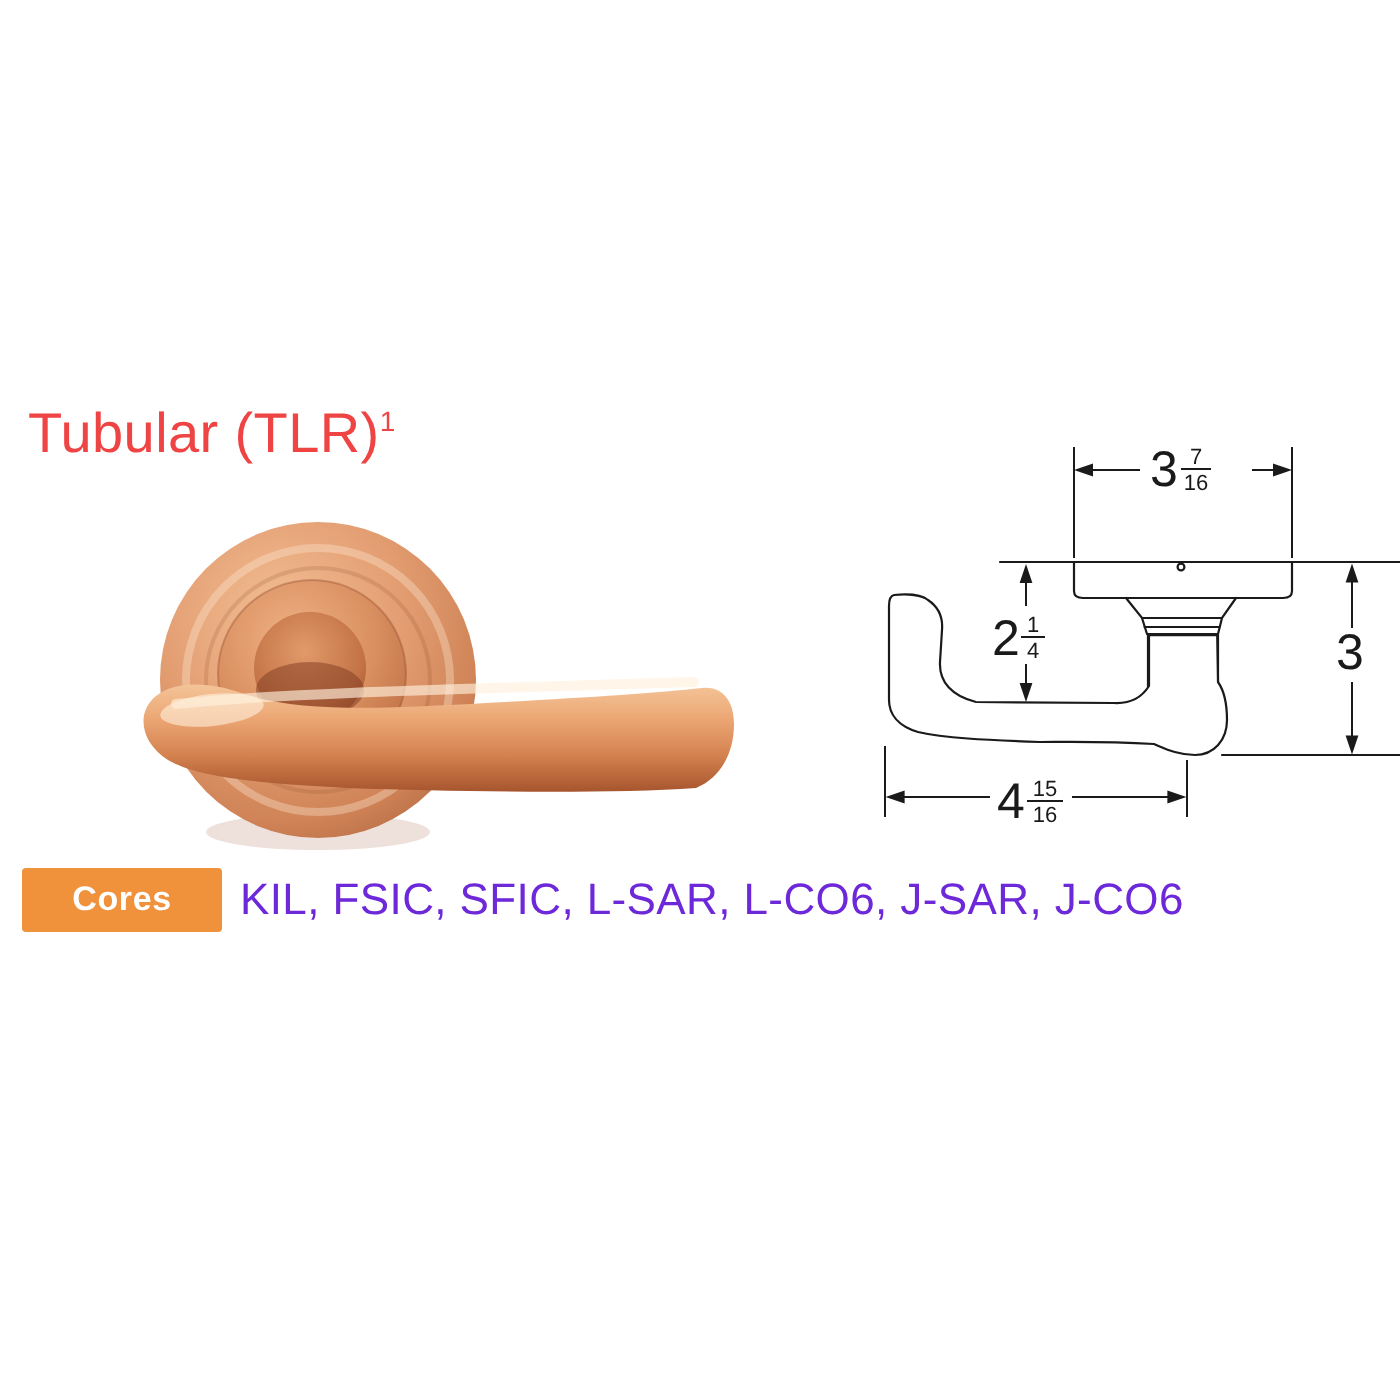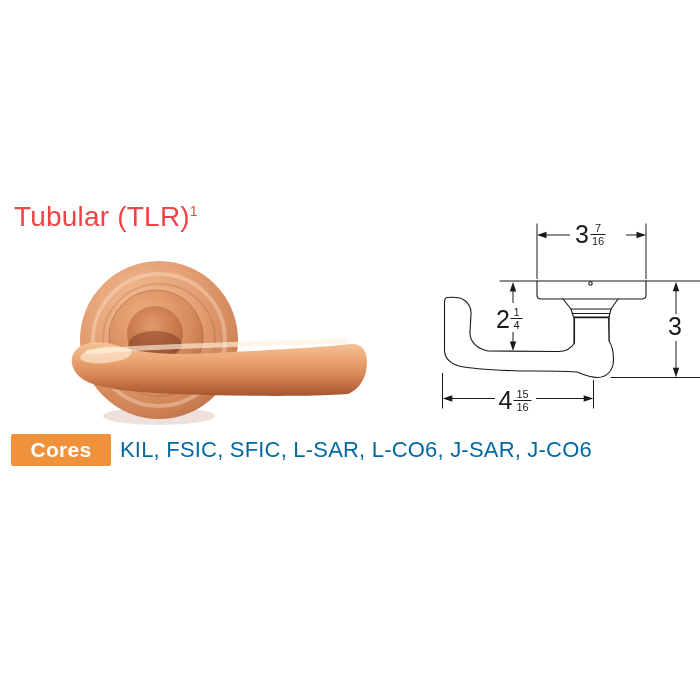--- a/index.html
+++ b/index.html
@@ -13,24 +13,24 @@
   }
   .title sup{font-size:14px;vertical-align:super;line-height:0;}
   .photo-svg{position:absolute;left:54px;top:248px;}
   .diagram-svg{position:absolute;left:432px;top:215px;}
   .cores-row{
     position:absolute;left:11px;top:434px;display:flex;align-items:center;height:32px;
   }
   .cores-badge{
     width:100px;height:32px;background:#F0913C;border-radius:2px;
     display:flex;align-items:center;justify-content:center;
-    color:#ffffff;font-weight:bold;font-size:21px;letter-spacing:.3px;
+    color:#ffffff;font-weight:bold;font-size:17px;letter-spacing:.3px;
   }
   .cores-list{
-    margin-left:9px;font-size:22px;color:#0369a1;letter-spacing:.2px;white-space:nowrap;
+    margin-left:9px;font-size:22px;color:#6d28d9;letter-spacing:.2px;white-space:nowrap;
   }
   .dim-text{font-family:"Liberation Sans",sans-serif;fill:#1A1A1A;}
 </style>
 </head>
 <body>
 
 <div class="page">
 
   <div class="title">
     <span>Tubular (TLR)</span><sup>1</sup>

